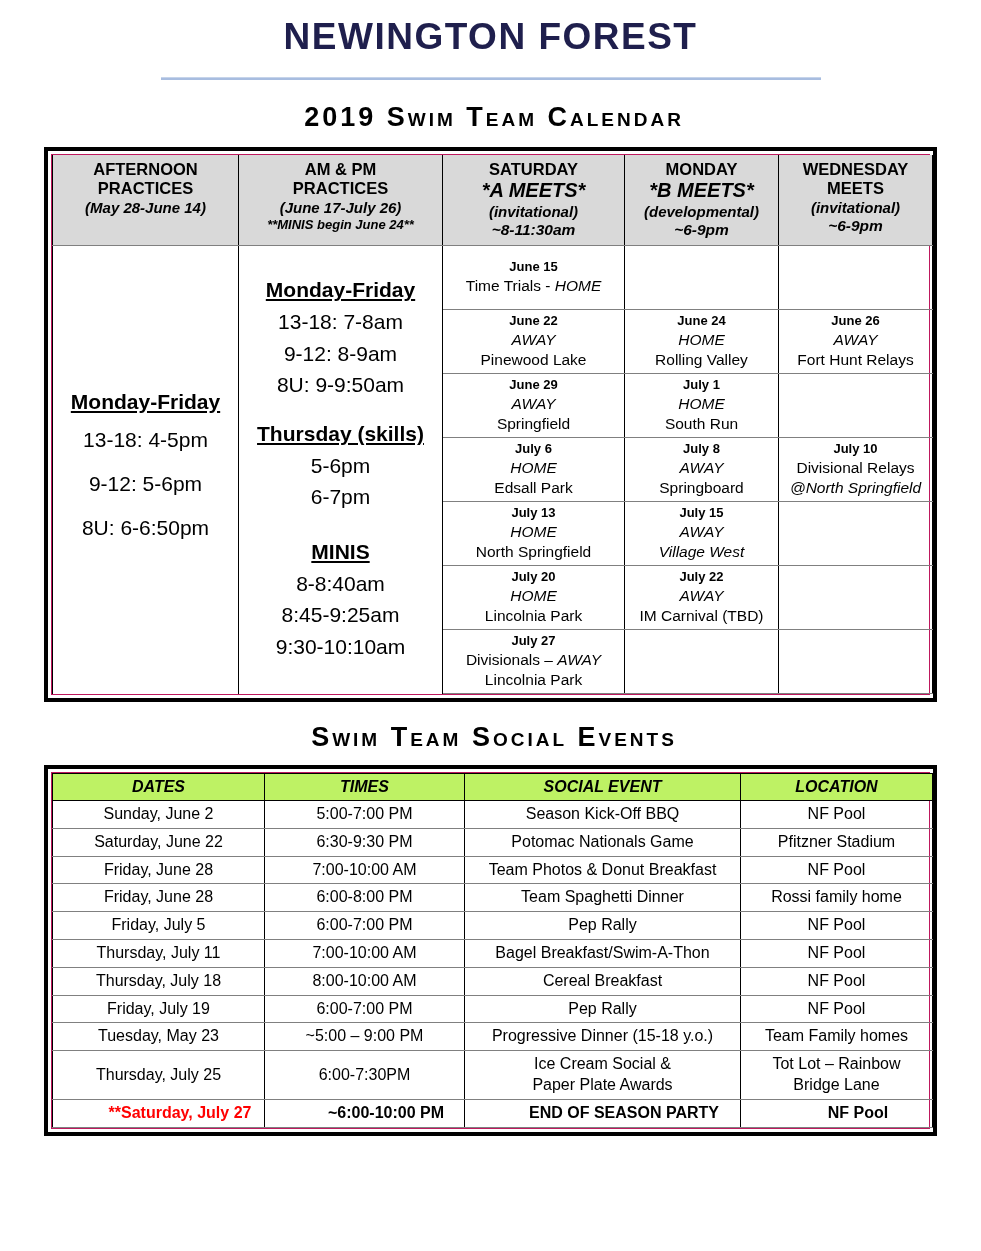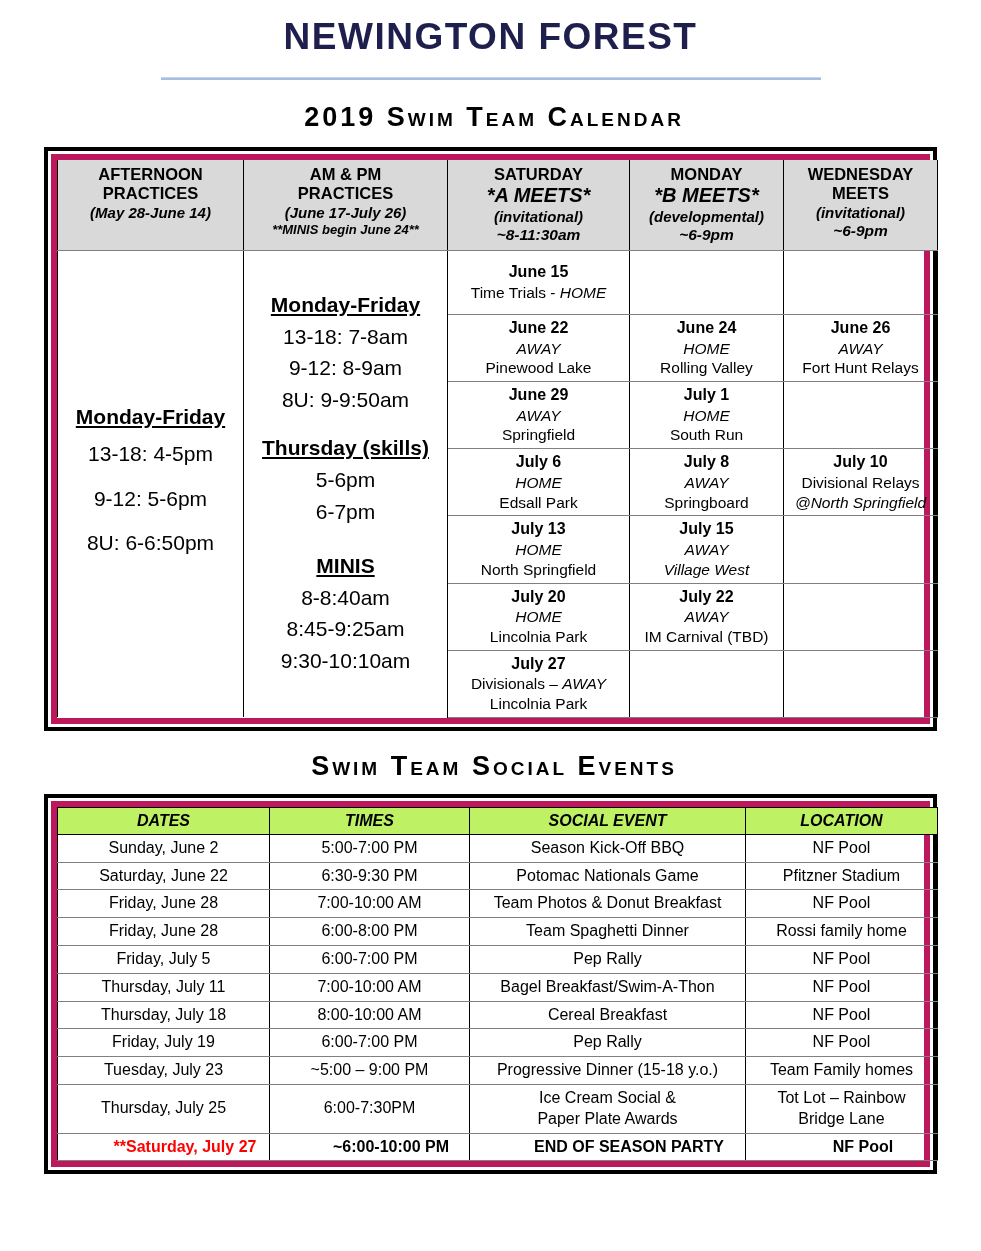--- a/index.html
+++ b/index.html
@@ -70,21 +70,21 @@
 
   
   .table-frame {
     margin: 0 auto;
     width: 893px;
     border: 4px solid #000000;
     padding: 3px;
     background: #ffffff;
   }
   .table-frame .inner {
-    border: 6px solid #be185d;
+    border: 1px solid #be185d;
   }
   table {
     border-collapse: collapse;
     width: 100%;
     table-layout: fixed;
   }
 
   
   .cal th {
     background: #d9d9d9;
@@ -113,21 +113,21 @@
     line-height: 1.28;
     padding: 3px 2px;
     height: 64px;
   }
   .cal td.practice {
     border-top: none;
     border-bottom: none;
     vertical-align: middle;
     padding: 6px 4px;
   }
-  .meet-date { font-weight: bold; font-size: 16px; }
+  .meet-date { font-weight: bold; font-size: 13px; }
   .meet-ha   { font-style: italic; font-size: 15.5px; }
   .meet-loc  { font-size: 15.5px; }
   .meet-loc.it { font-style: italic; }
 
   .pr-head {
     font-weight: bold;
     text-decoration: underline;
     font-size: 21px;
     display: block;
     margin-bottom: 2px;
@@ -397,21 +397,21 @@
             <td>Cereal Breakfast</td>
             <td>NF Pool</td>
           </tr>
           <tr>
             <td>Friday, July 19</td>
             <td>6:00-7:00 PM</td>
             <td>Pep Rally</td>
             <td>NF Pool</td>
           </tr>
           <tr>
-            <td>Tuesday, July 23</td>
+            <td>Tuesday, May 23</td>
             <td>~5:00 – 9:00 PM</td>
             <td>Progressive Dinner (15-18 y.o.)</td>
             <td>Team Family homes</td>
           </tr>
           <tr>
             <td>Thursday, July 25</td>
             <td>6:00-7:30PM</td>
             <td>Ice Cream Social &amp;
 Paper Plate Awards</td>
             <td>Tot Lot – Rainbow

